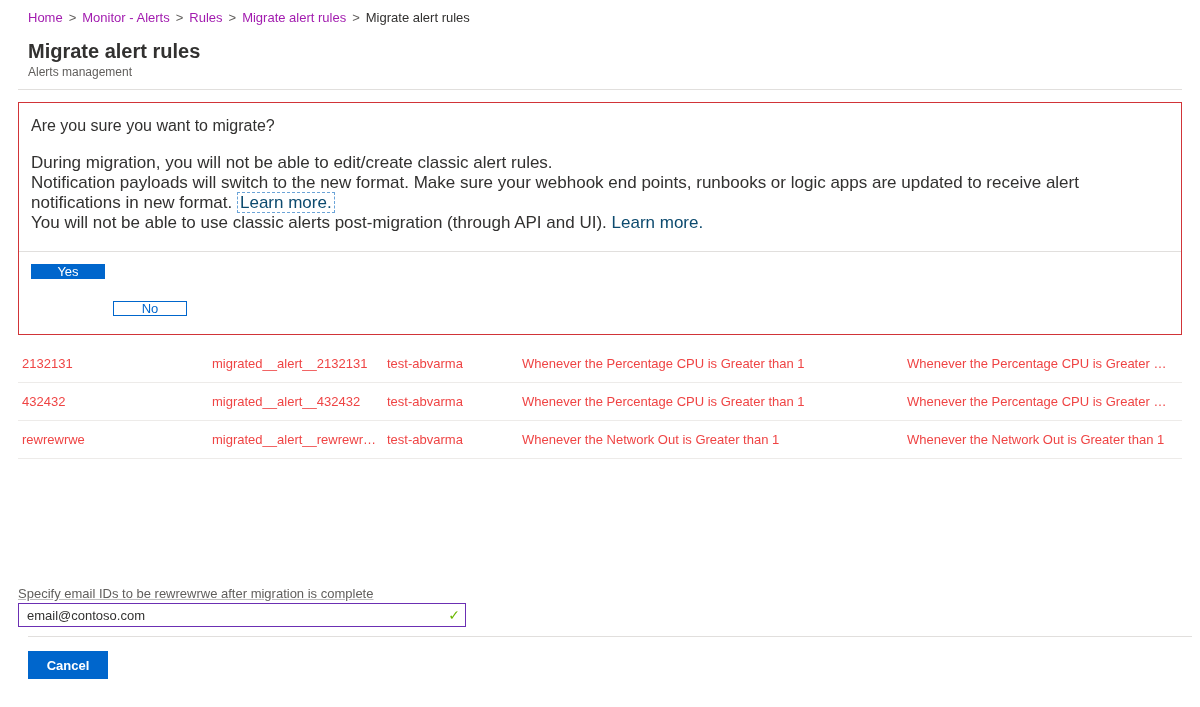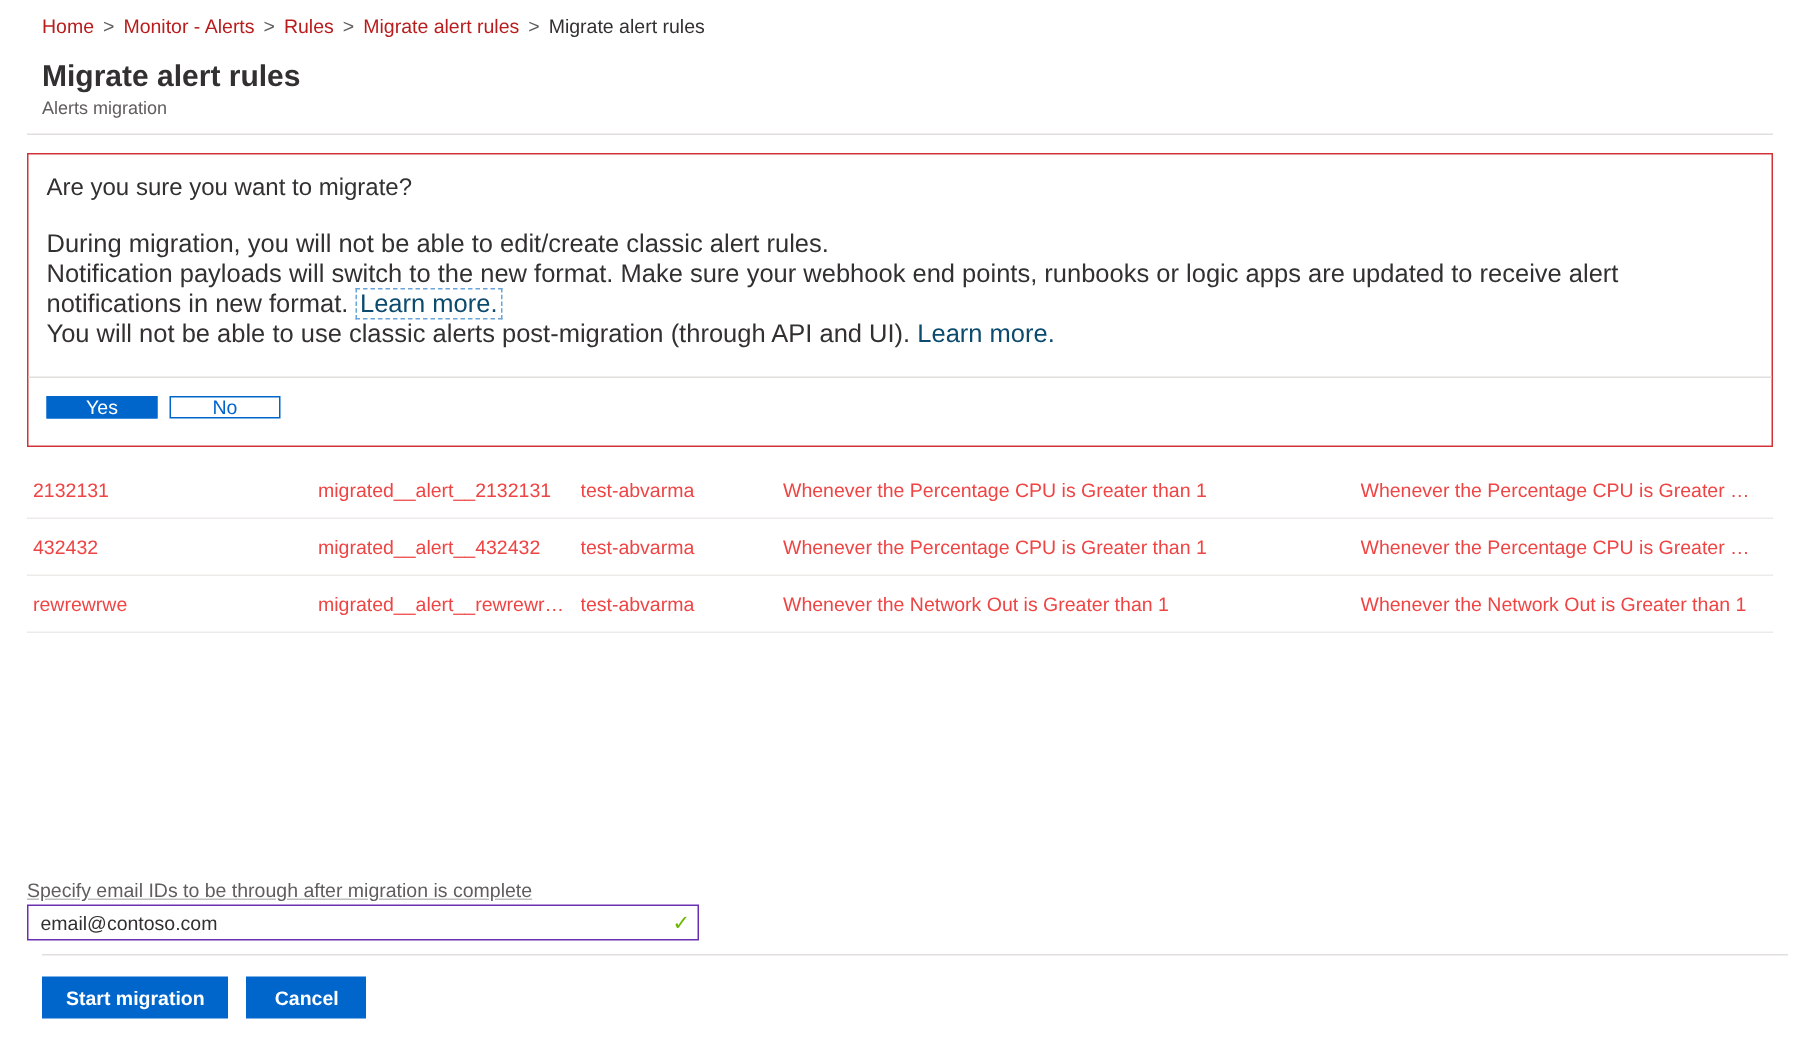--- a/index.html
+++ b/index.html
@@ -20,21 +20,21 @@
   
   .breadcrumb {
     display: flex;
     align-items: center;
     gap: 6px;
     padding: 10px 10px 10px 10px;
     font-size: 13px;
     color: #605e5c;
     border-bottom: 1px solid #fff;
   }
-  .breadcrumb a { color: #b91c1c; text-decoration: none; cursor: pointer; }
+  .breadcrumb a { color: #a21caf; text-decoration: none; cursor: pointer; }
   .bc-sep { color: #605e5c; }
   .bc-current { color: #323130; }
   
   .header {
     padding: 4px 10px 10px 10px;
     border-bottom: 1px solid #e1dfdd;
   }
   .header h1 { font-size: 20px; font-weight: 600; color: #323130; }
   .header .sub { font-size: 12px; color: #605e5c; margin-top: 2px; }
   
@@ -70,21 +70,21 @@
     height: 15px;
     font-size: 13px;
     border: 1px solid #0078d4;
     display: inline-flex;
     align-items: center;
     justify-content: center;
     cursor: pointer;
     padding: 0 12px;
   }
   .btn-primary { background: #0066cc; color: #fff; border-color: #0066cc; }
-  .btn-secondary { background: #ffffff; color: #0066cc; border-color: #0066cc; }
+  .btn-secondary { background: #ffffff; color: #0066cc; border-color: #0066cc; margin-top: 37px; }
   
   .grid { margin-top: 0; }
   .grid-row {
     display: grid;
     grid-template-columns: 190px 175px 135px 385px 1fr;
     align-items: center;
     font-size: 13px;
     color: #ef4444;
     padding: 11px 4px;
     border-bottom: 1px solid #edebe9;
@@ -164,21 +164,21 @@
     <span class="bc-sep">&gt;</span>
     <a>Rules</a>
     <span class="bc-sep">&gt;</span>
     <a>Migrate alert rules</a>
     <span class="bc-sep">&gt;</span>
     <span class="bc-current">Migrate alert rules</span>
   </nav>
 
   <div class="header">
     <h1>Migrate alert rules</h1>
-    <div class="sub">Alerts migration</div>
+    <div class="sub">Alerts management</div>
   </div>
 
   <div class="confirm-panel">
     <div class="cp-title">Are you sure you want to migrate?</div>
     <div class="cp-body">
       <div>During migration, you will not be able to edit/create classic alert rules.</div>
       <div>
         <span>Notification payloads will switch to the new format. Make sure your webhook end points, runbooks or logic apps are updated to receive alert notifications in new format. </span><a class="learn boxed">Learn more.</a>
       </div>
       <div>
@@ -210,25 +210,24 @@
     <div class="grid-row">
       <div class="cell">rewrewrwe</div>
       <div class="cell">migrated__alert__rewrewrwe</div>
       <div class="cell">test-abvarma</div>
       <div class="cell">Whenever the Network Out is Greater than 1</div>
       <div class="cell">Whenever the Network Out is Greater than 1</div>
     </div>
   </div>
 
   <div class="email-block">
-    <span class="email-label">Specify email IDs to be through after migration is complete</span>
+    <span class="email-label">Specify email IDs to be rewrewrwe after migration is complete</span>
     <div class="email-input-wrap">
       <input class="email-input" type="text" value="email@contoso.com" style="">
       <span class="email-check">✓</span>
     </div>
   </div>
 
   <div class="bottom-actions">
-    <button class="btn2">Start migration</button>
     <button class="btn2">Cancel</button>
   </div>
 
 </div>
 
 </body></html>

